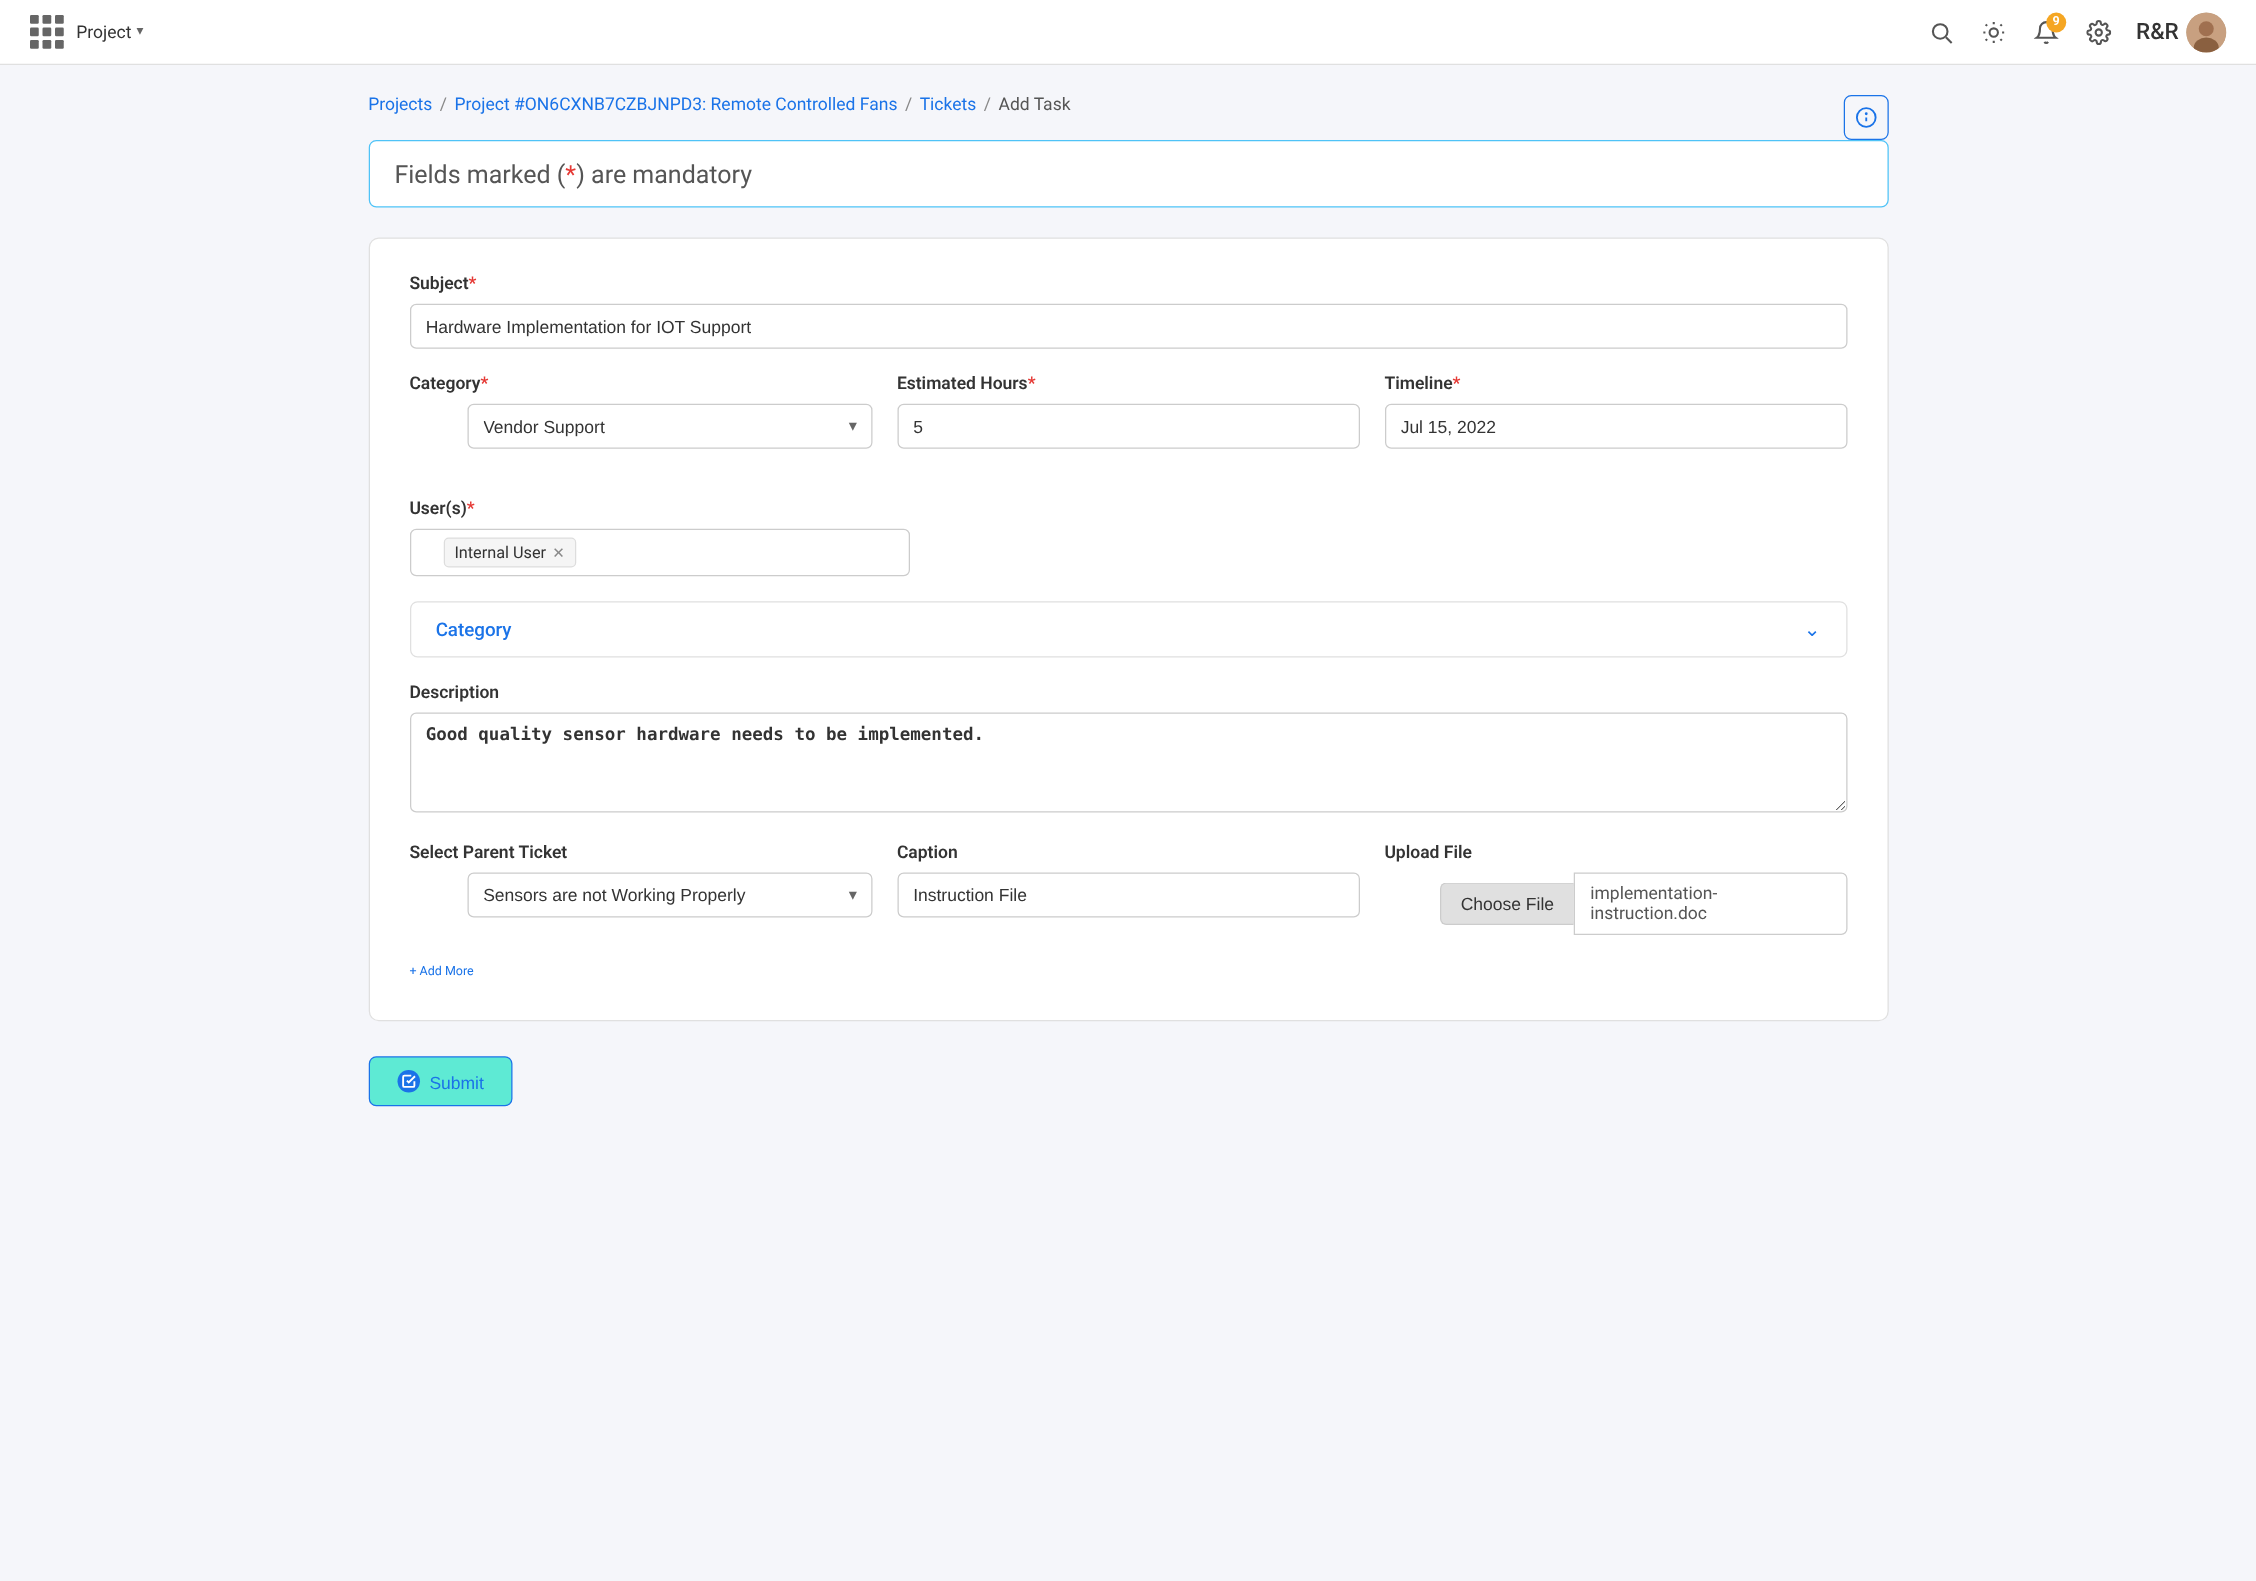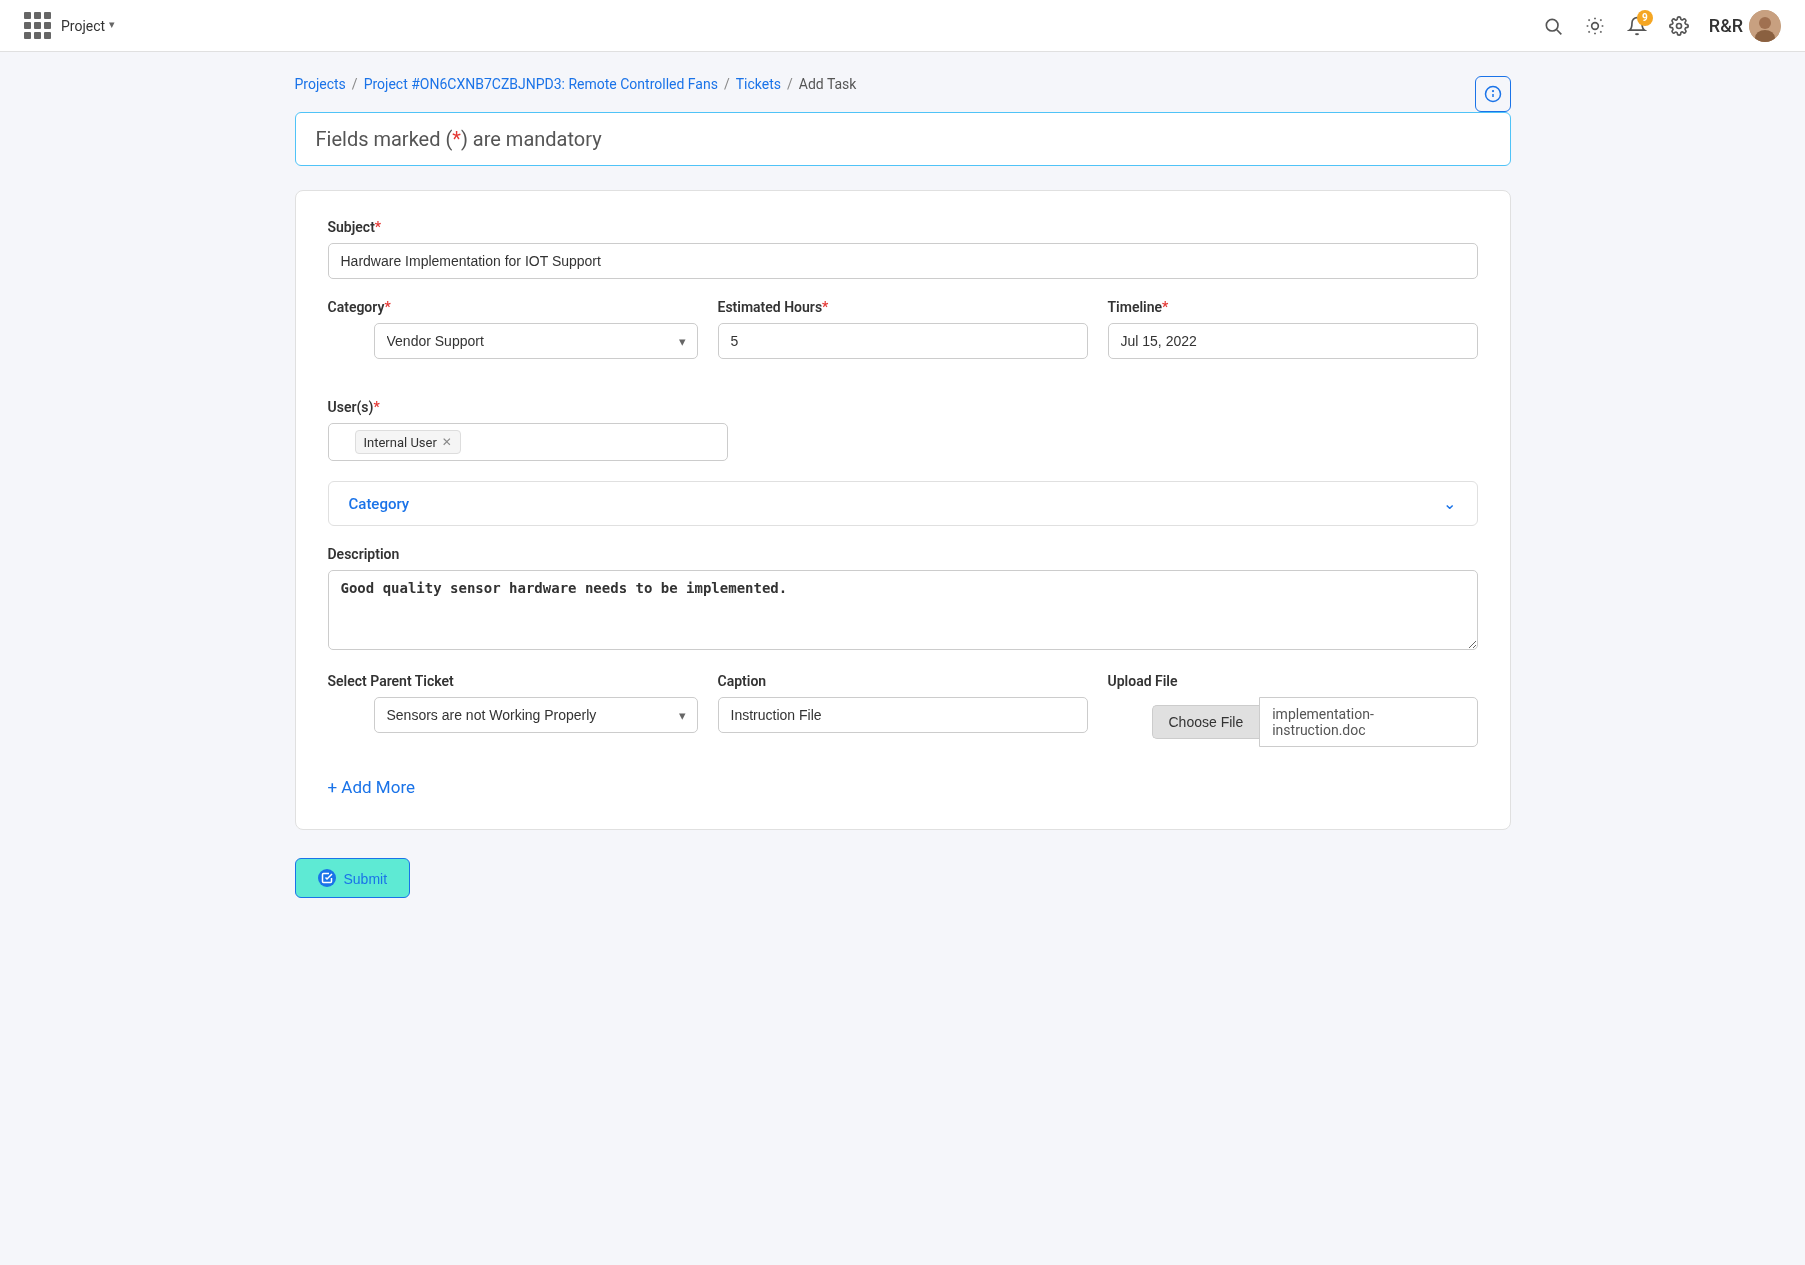--- a/index.html
+++ b/index.html
@@ -292,23 +292,23 @@
       background: #fff;
       flex: 1;
     }
 
     
     .add-more {
       display: inline-flex;
       align-items: center;
       gap: 4px;
       color: #1a73e8;
-      font-size: 17px;
-      cursor: pointer;
-      margin-top: 10px;
+      font-size: 10px;
+      cursor: pointer;
+      margin-top: 0;
     }
 
     
     .submit-row {
       margin-top: 28px;
     }
     .submit-btn {
       display: inline-flex;
       align-items: flex-end;
       gap: 8px;

